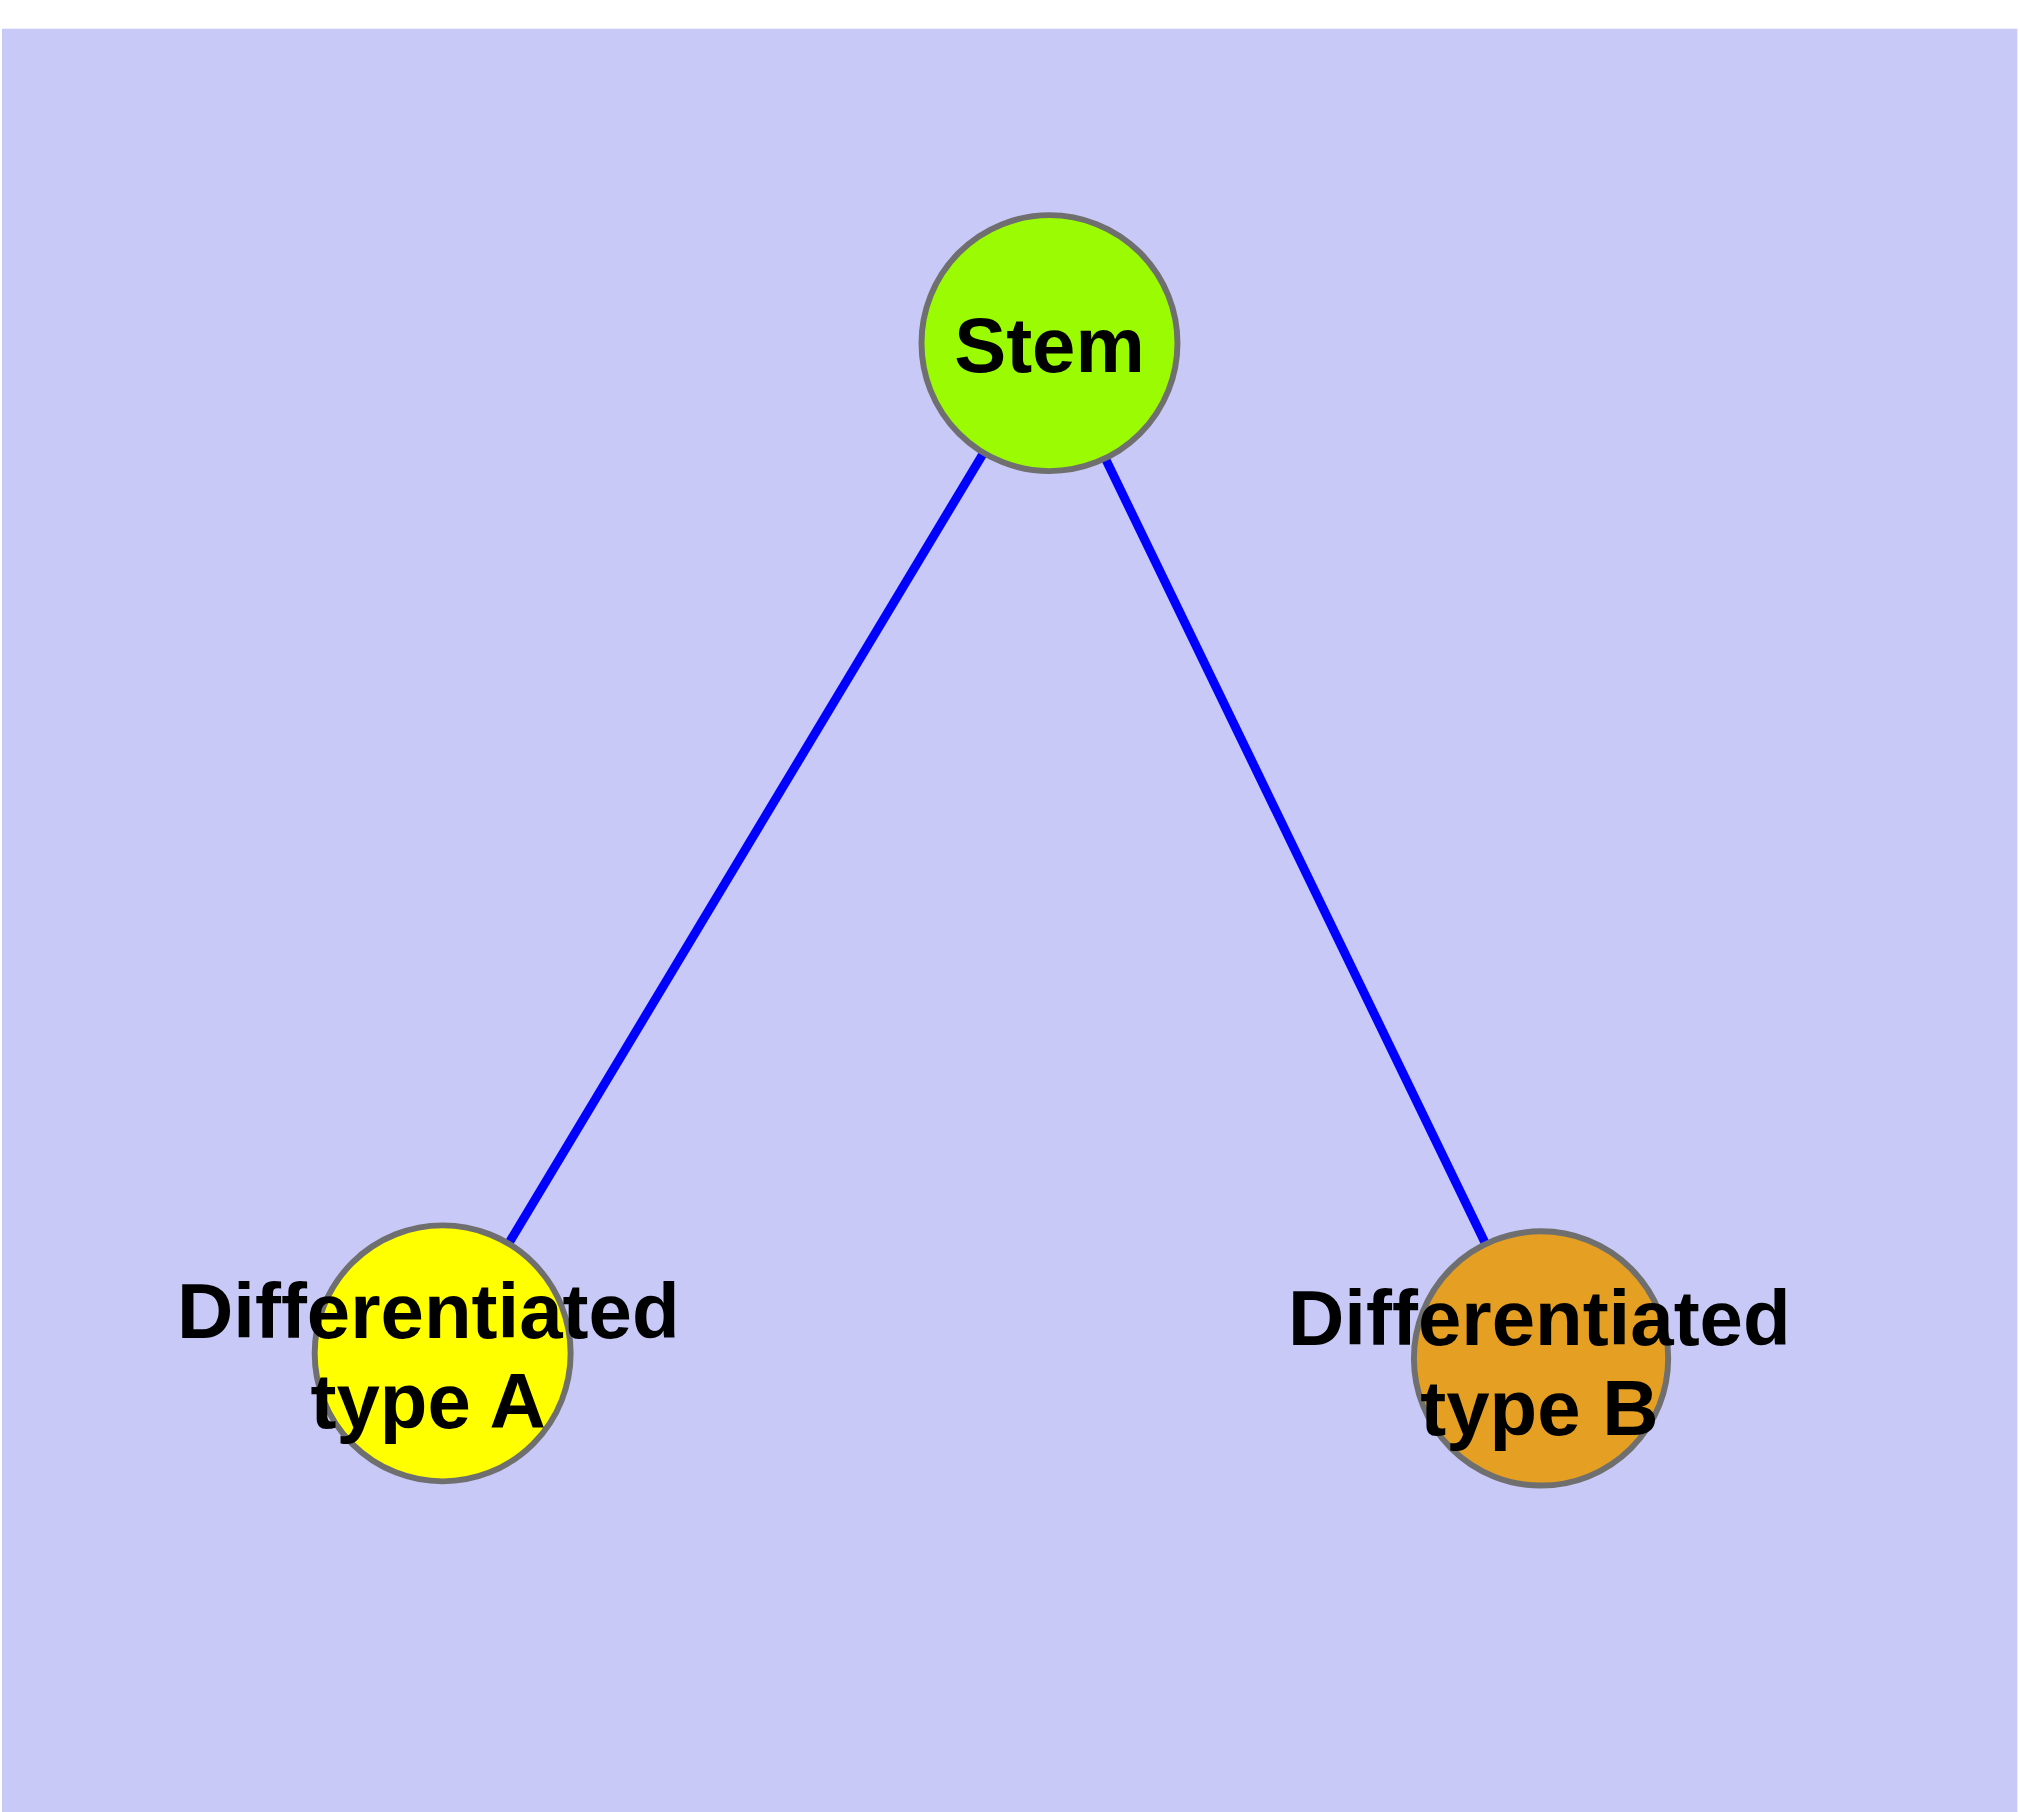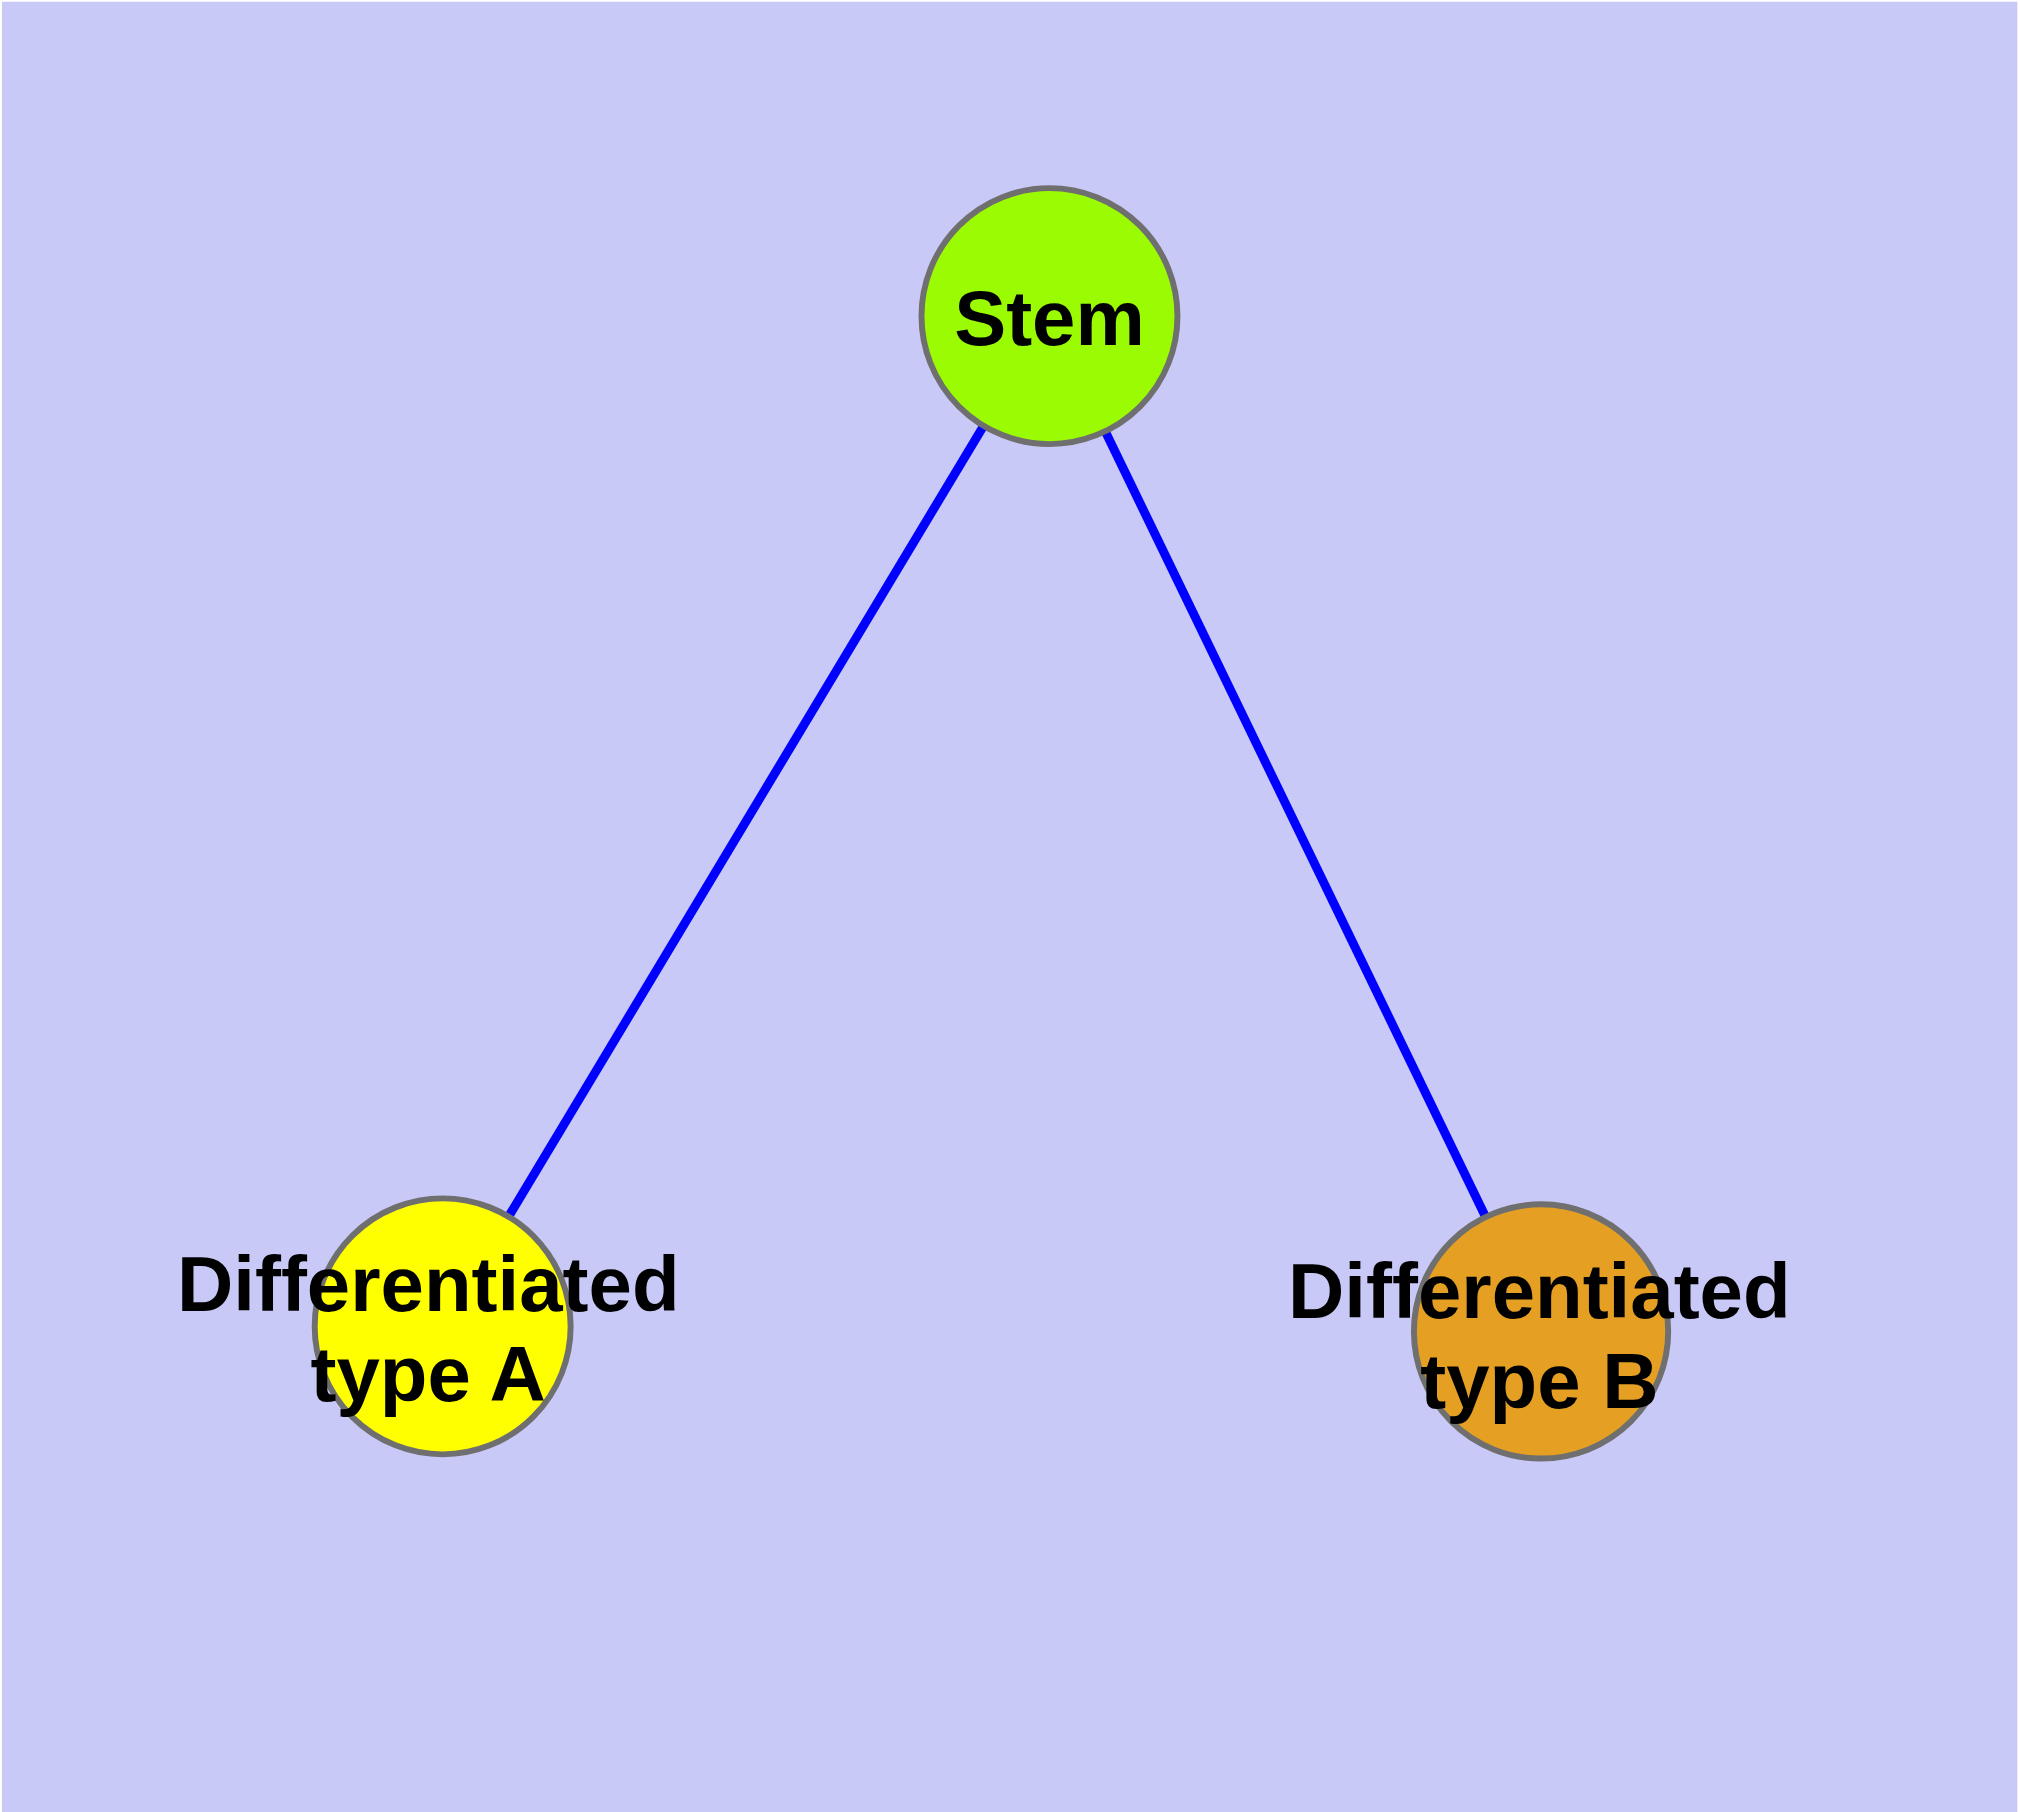--- a/index.html
+++ b/index.html
@@ -7,20 +7,21 @@
     padding: 0;
     background: #ffffff;
     width: 2021px;
     height: 1812px;
     overflow: hidden;
   }
   #stage {
     position: relative;
     width: 2021px;
     height: 1704px;
+    margin-top: 27px;
   }
   svg {
     display: block;
   }
   .edge {
     stroke-width: 10.5px;
     fill: none;
     stroke-linecap: butt;
   }
   .node-circle {

